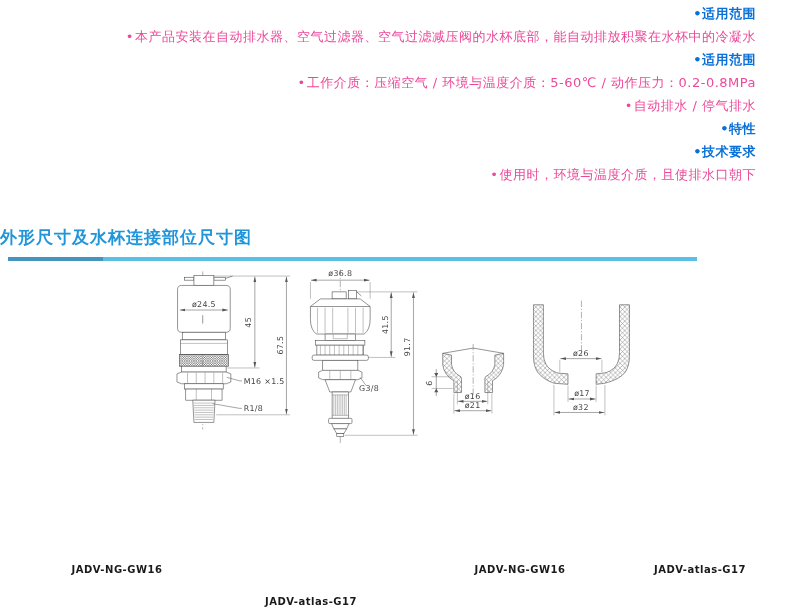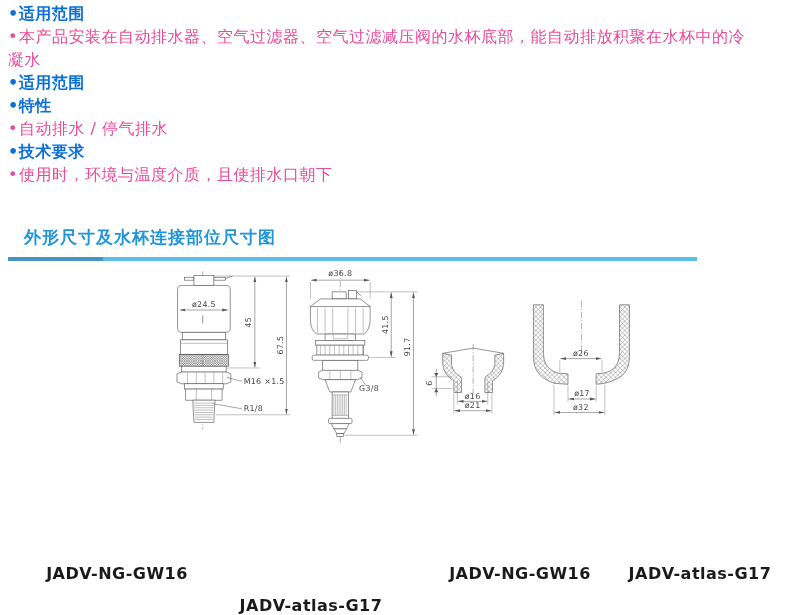--- a/index.html
+++ b/index.html
@@ -1,54 +1,55 @@
 <!DOCTYPE html>
 <html><head>
 <meta charset="utf-8">
 <style>
   html,body{margin:0;padding:0;background:#fff;}
   #page{position:relative;width:800px;height:615px;background:#ffffff;overflow:hidden;
         font-family:"DejaVu Sans",sans-serif;color:#3f3f3f;}
   
   #textblock{position:absolute;left:8px;top:2px;width:752px;}
-  .tline{font-size:16px;line-height:23px;letter-spacing:.5px;max-width:748px;}
+  .tline{font-size:13px;line-height:23px;letter-spacing:.5px;max-width:748px;text-align:right;}
   .t-head{color:#0a70d8;font-weight:bold;}
   .t-body{color:#ec4899;}
   .t-body .blt{margin-right:1px;}
   
-  #diagram-title{position:absolute;left:24px;top:226px;font-size:17px;font-weight:bold;
+  #diagram-title{position:absolute;left:0;top:226px;font-size:17px;font-weight:bold;
         color:#2095da;letter-spacing:1px;}
   #divider{position:absolute;left:8px;top:257px;width:689px;height:4px;background:#59bfe6;}
   #divider .seg{position:absolute;left:0;top:0;width:95px;height:4px;background:#4493c0;}
   
   svg{position:absolute;left:0;top:255px;}
   .ln{stroke:#4a4a4a;stroke-width:1;fill:none;}
   .lnf{stroke:#4a4a4a;stroke-width:1;fill:#ffffff;}
   .cl{stroke:#5a5a5a;stroke-width:0.8;fill:none;stroke-dasharray:11 3 2 3;}
   .dim{stroke:#555;stroke-width:0.9;fill:none;}
   .thin{stroke:#666;stroke-width:0.7;fill:none;}
   .dtx{font-family:"DejaVu Sans",sans-serif;font-size:13.5px;fill:#444;letter-spacing:.5px;}
   .hatch{fill:url(#xh);stroke:#4a4a4a;stroke-width:1;}
   .knurl{fill:url(#xh2);stroke:#4a4a4a;stroke-width:1;}
   .arr{fill:#555;}
   
-  .plabel{position:absolute;width:160px;text-align:center;font-size:16px;font-weight:bold;
+  .plabel{position:absolute;width:160px;text-align:center;font-size:10px;font-weight:bold;
         color:#1a1a1a;letter-spacing:.5px;font-family:"DejaVu Sans",sans-serif;}
 </style>
 </head>
 <body>
 
 <div id="page">
 
   <div id="textblock">
     <div class="tline t-head"><span class="blt">•</span><span>适用范围</span></div>
     <div class="tline t-body"><span class="blt">•</span><span>本产品安装在自动排水器、空气过滤器、空气过滤减压阀的水杯底部，能自动排放积聚在水杯中的冷凝水</span></div>
     <div class="tline t-head"><span class="blt">•</span><span>适用范围</span></div>
+    <div class="tline t-body"><span class="blt">•</span><span>工作介质：压缩空气 / 环境与温度介质：5-60℃ / 动作压力：0.2-0.8MPa</span></div>
+    <div class="tline t-body"><span class="blt">•</span><span>自动排水 / 停气排水</span></div>
     <div class="tline t-head"><span class="blt">•</span><span>特性</span></div>
-    <div class="tline t-body"><span class="blt">•</span><span>自动排水 / 停气排水</span></div>
     <div class="tline t-head"><span class="blt">•</span><span>技术要求</span></div>
     <div class="tline t-body"><span class="blt">•</span><span>使用时，环境与温度介质，且使排水口朝下</span></div>
   </div>
 
   <div id="diagram-title">外形尺寸及水杯连接部位尺寸图</div>
   <div id="divider">
       <span class="seg"></span>
     </div>
 
   <svg width="800" height="360" viewBox="0 255 800 615">

